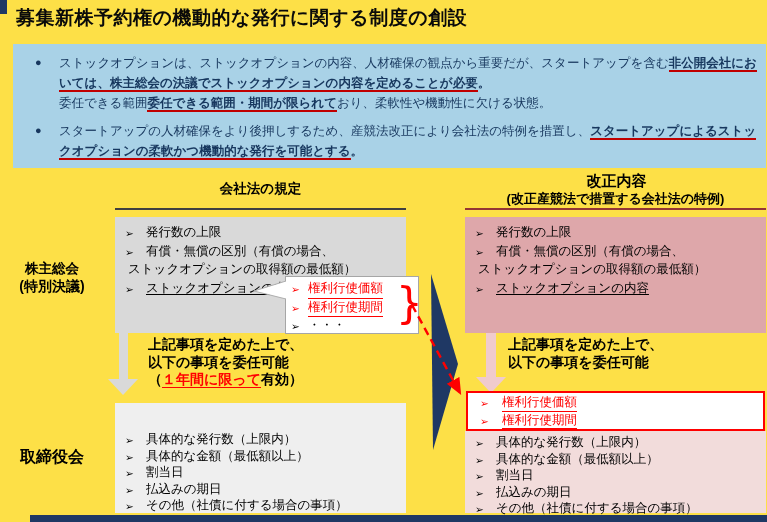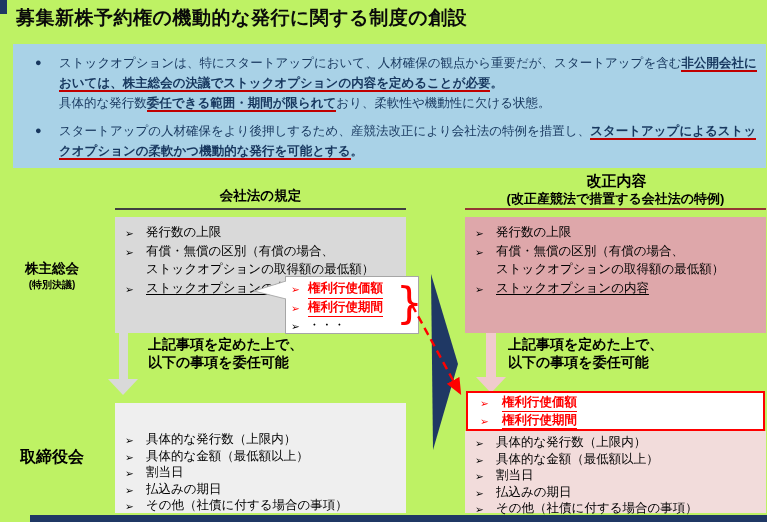--- a/index.html
+++ b/index.html
@@ -1,63 +1,63 @@
 <!DOCTYPE html>
 <html style="--navy: #1F3864; --navy-text: #17375E; --lightblue: #A9D2E7; --gray1: #D9D9D9; --gray2: #EFEFEF; --pink1: #DEA7AA; --pink2: #F2DCDB; --red: #FF0000; --darkred: #C00000; --hr-left: #404040; --hr-right: #943634; --arrow-gray: #D9D9D9; --arrow-pink: #F0CBCD;"><head>
 <meta charset="utf-8">
 <style>
   html,body { margin:0; padding:0; background:#fff; }
   .page {
-    position:relative; width:767px; height:522px; background:#bef264; overflow:hidden;
+    position:relative; width:767px; height:522px; background:#fde047; overflow:hidden;
     font-family:"Liberation Sans","DejaVu Sans",sans-serif; color:#000;
   }
   .abs { position:absolute; }
 
   .corner-mark { left:0; top:0; width:7px; height:14px; background:var(--navy); }
   .page-title { left:16px; top:5px; font-size:19px; font-weight:800; color:#0a0a0a; letter-spacing:0.5px; }
 
   .intro-box { left:13px; top:44px; width:753px; height:124px; background:var(--lightblue); }
   .intro-row { position:absolute; display:flex; width:722px; left:22px; }
   .intro-row .bm { flex:none; width:24px; font-size:11px; padding-top:3px; color:var(--navy-text); }
   .intro-row p { margin:0; flex:1; font-size:12.5px; line-height:20px; color:var(--navy-text); }
   .intro-b1 { top:9px; }
   .intro-b2 { top:77px; }
   .bu { font-weight:bold; border-bottom:2px solid var(--darkred); }
   .bb { font-weight:bold; }
 
   .col-head { text-align:center; font-weight:bold; color:#000; }
-  .head-left { left:115px; top:187px; width:291px; font-size:13.5px; }
+  .head-left { left:115px; top:180px; width:291px; font-size:13.5px; }
   .head-right { left:466px; top:172px; width:301px; font-size:15px; }
   .head-right-sub { left:465px; top:190px; width:301px; font-size:13px; }
   .hr-line { height:2px; }
   .hr-left { left:115px; top:208px; width:291px; background:var(--hr-left); }
   .hr-right { left:465px; top:208px; width:301px; background:var(--hr-right); }
 
   .side-label { text-align:center; font-weight:bold; color:#000; }
   .lbl-sh { left:0; top:260px; width:104px; font-size:13.5px; }
-  .lbl-sh-sub { left:0; top:278px; width:104px; font-size:10px; }
+  .lbl-sh-sub { left:0; top:278px; width:104px; font-size:14px; }
   .lbl-board { left:0; top:447px; width:104px; font-size:16px; }
 
   .box { box-sizing:border-box; font-size:12.5px; color:#000; }
   .box-lt { left:115px; top:217px; width:291px; height:116px; background:var(--gray1); padding-top:6px; }
   .box-rt { left:465px; top:217px; width:301px; height:116px; background:var(--pink1); padding-top:6px; }
   .box-lb { left:115px; top:403px; width:291px; height:110px; background:var(--gray2); padding-top:28px; }
   .box-rb { left:465px; top:431px; width:301px; height:82px; background:var(--pink2); padding-top:3px; }
   .bi { display:flex; padding-left:10px; line-height:18.5px; }
   .box-lb .bi, .box-rb .bi { line-height:16.5px; }
   .bi .mk { flex:none; width:21px; font-size:10.5px; transform:translateY(1px); }
-  .bi.cont { padding-left:31px; }
+  .bi.cont { padding-left:13px; }
   .bul { text-decoration:underline; text-underline-offset:2px; }
 
   .callout { left:285px; top:276px; width:134px; height:58px; background:#fff;
              border:1px solid #a6a6a6; z-index:3; box-sizing:border-box; padding:3px 0 0 5px; }
   .callout .bi { padding-left:0; line-height:17.5px; font-size:12.5px; }
   .callout .mk { width:17px; }
   .mk-red { color:var(--red); }
-  .rtext { color:var(--red); font-weight:bold; border-bottom:1.6px solid var(--red); }
+  .rtext { color:var(--red); font-weight:normal; border-bottom:1.6px solid var(--red); }
 
   .arrow-shaft { z-index:0; }
   .g-shaft { left:119px; top:333px; width:9px; height:47px; background:var(--arrow-gray); }
   .g-head  { left:108px; top:379px; width:0; height:0;
              border-left:15px solid transparent; border-right:15px solid transparent;
              border-top:16px solid var(--arrow-gray); }
   .p-shaft { left:486px; top:333px; width:10px; height:45px; background:var(--arrow-pink); }
   .p-head  { left:476px; top:377px; width:0; height:0;
              border-left:15px solid transparent; border-right:15px solid transparent;
              border-top:16px solid var(--arrow-pink); }
@@ -80,22 +80,22 @@
 <body>
 
 <div class="page">
 
   <div class="abs corner-mark"></div>
   <div class="abs page-title">募集新株予約権の機動的な発行に関する制度の創設</div>
 
   <div class="abs intro-box">
     <div class="intro-row intro-b1">
       <span class="bm">●</span>
-      <p><span>ストックオプションは、特にスタートアップにおいて、人材確保の観点から重要だが、スタートアップを含む</span><span class="bu">非公開会社においては、株主総会の決議でストックオプションの内容を定めることが必要</span><span class="bb">。</span><br>
-      <span>具体的な発行数</span><span class="bu">委任できる範囲・期間が限られて</span><span>おり、柔軟性や機動性に欠ける状態。</span></p>
+      <p><span>ストックオプションは、ストックオプションの内容、人材確保の観点から重要だが、スタートアップを含む</span><span class="bu">非公開会社においては、株主総会の決議でストックオプションの内容を定めることが必要</span><span class="bb">。</span><br>
+      <span>委任できる範囲</span><span class="bu">委任できる範囲・期間が限られて</span><span>おり、柔軟性や機動性に欠ける状態。</span></p>
     </div>
     <div class="intro-row intro-b2">
       <span class="bm">●</span>
       <p><span>スタートアップの人材確保をより後押しするため、産競法改正により会社法の特例を措置し、</span><span class="bu">スタートアップによるストックオプションの柔軟かつ機動的な発行を可能とする</span><span class="bb">。</span></p>
     </div>
   </div>
 
   <div class="abs col-head head-left">会社法の規定</div>
   <div class="abs col-head head-right">改正内容</div>
   <div class="abs col-head head-right-sub">(改正産競法で措置する会社法の特例)</div>
@@ -143,20 +143,21 @@
   </div>
 
   <div class="abs arrow-shaft g-shaft"></div>
   <div class="abs arrow-shaft g-head"></div>
   <div class="abs arrow-shaft p-shaft"></div>
   <div class="abs arrow-shaft p-head"></div>
 
   <div class="abs mid-text mid-left">
     <div>上記事項を定めた上で、</div>
     <div>以下の事項を委任可能</div>
+    <div><span>（</span><span class="rul">１年間に限って</span><span>有効）</span></div>
   </div>
   <div class="abs mid-text mid-right">
     <div>上記事項を定めた上で、</div>
     <div>以下の事項を委任可能</div>
   </div>
 
   <div class="abs callout">
     <div class="bi">
         <span class="mk mk-red">➢</span>
         <span class="rtext">権利行使価額</span>

